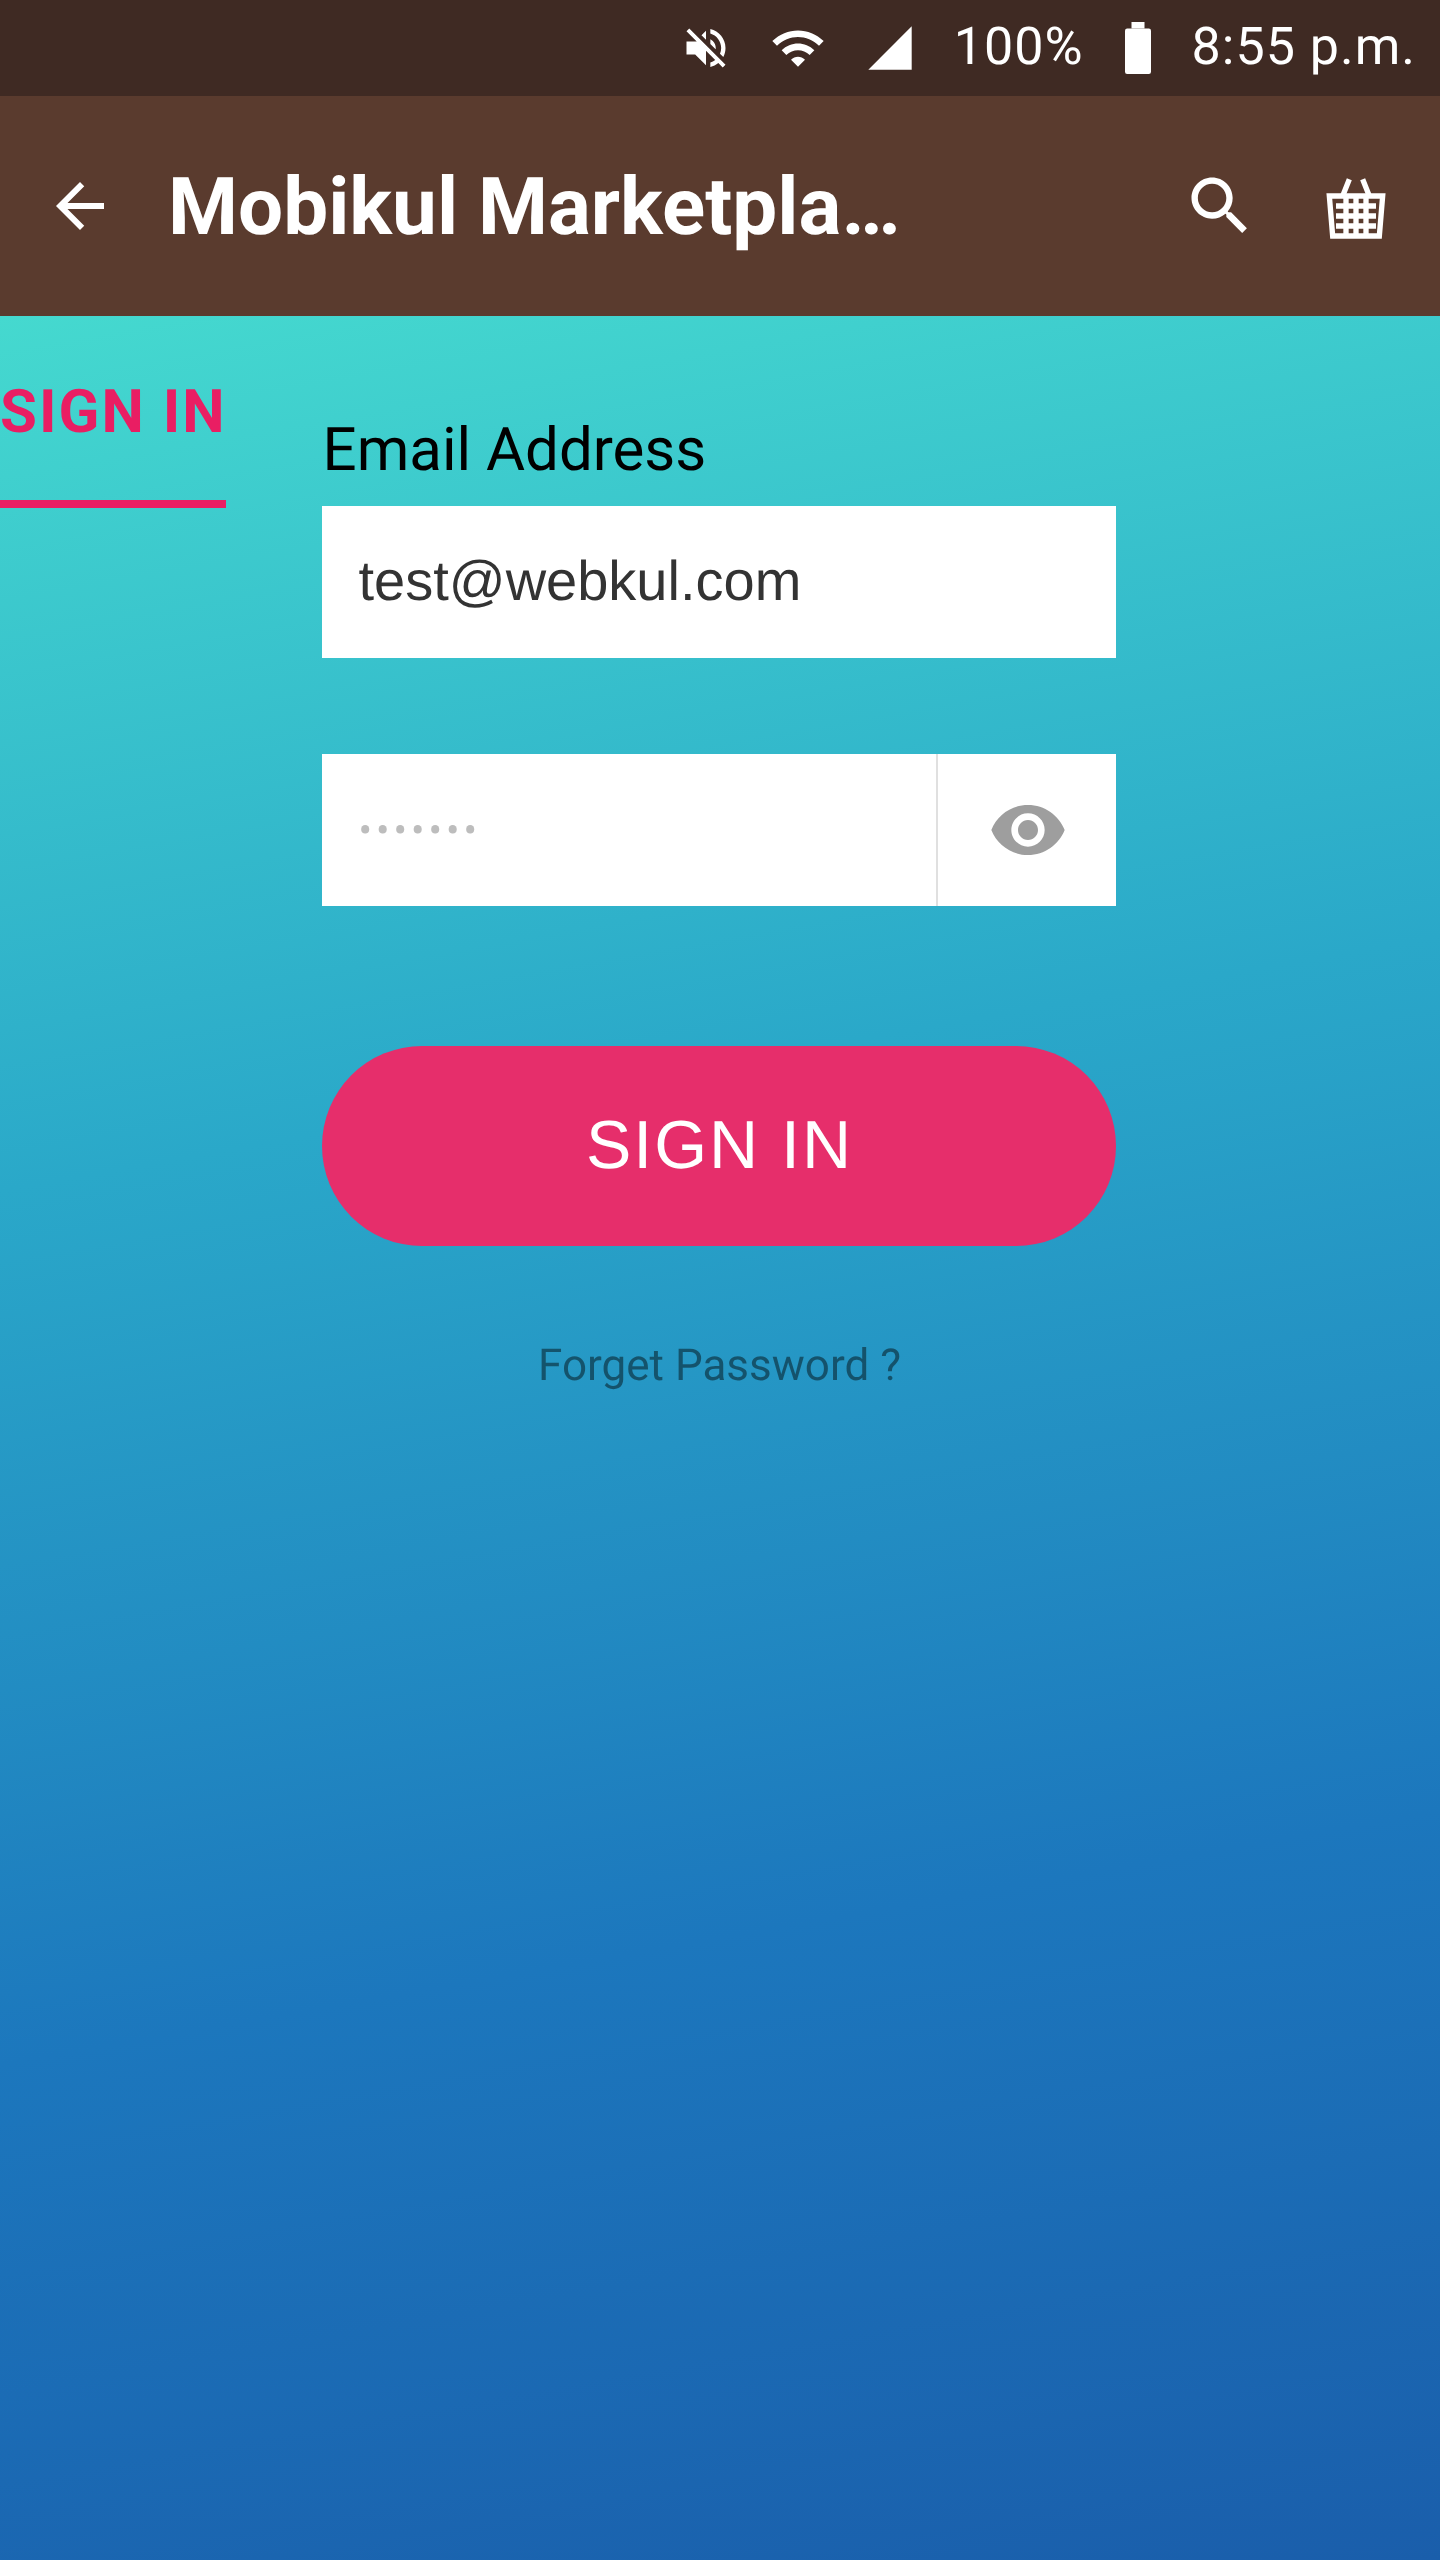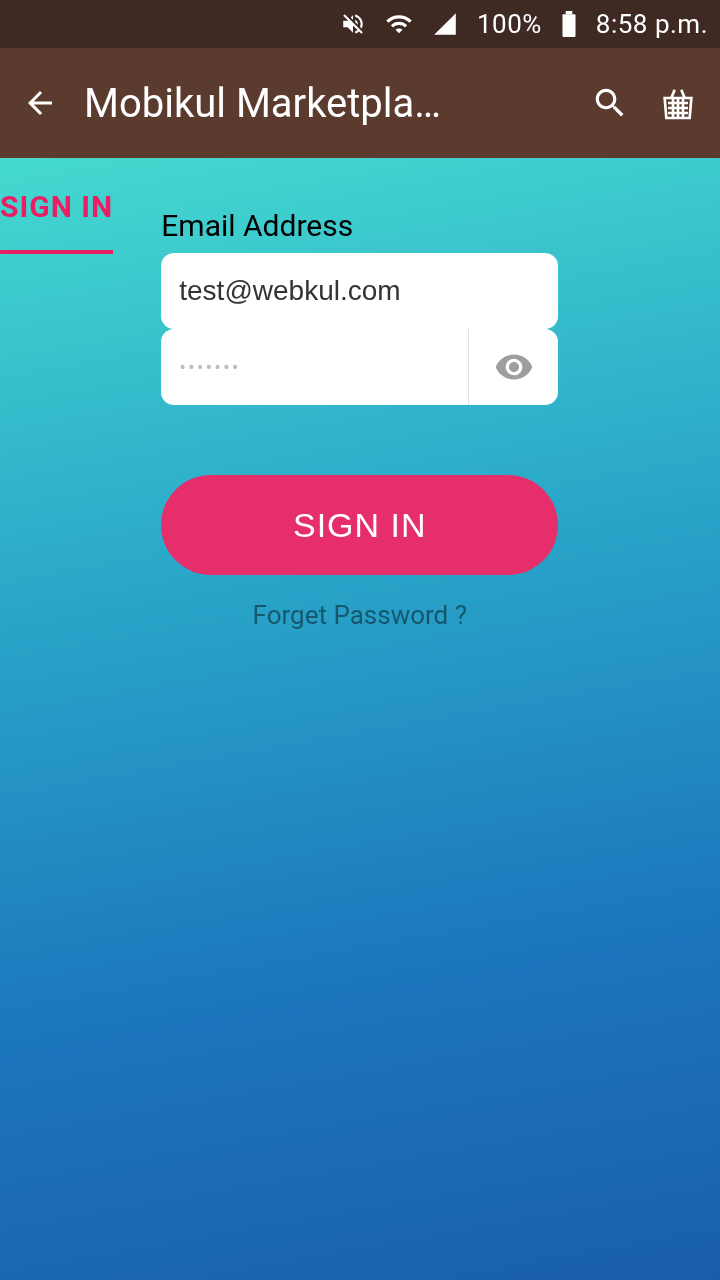--- a/index.html
+++ b/index.html
@@ -29,21 +29,21 @@
     display: flex;
     align-items: center;
     padding: 0 20px;
     color: #fff;
     gap: 24px;
   }
   .app-bar .back { width: 40px; height: 40px; display:flex; align-items:center; justify-content:center; cursor:pointer; }
   .app-bar .title {
     flex: 1;
     font-size: 40px;
-    font-weight: 400;
+    font-weight: 700;
     white-space: nowrap;
     overflow: hidden;
   }
   .app-bar .action { width: 44px; height: 44px; display:flex; align-items:center; justify-content:center; cursor:pointer; }
 
   
   .content {
     flex: 1;
     background: linear-gradient(170deg, #45d9cf 0%, #2aa8c9 35%, #1c77bd 70%, #1a5eab 100%);
     display: flex;
@@ -68,29 +68,28 @@
   .tab.active::after {
     content: "";
     position: absolute;
     left: 0; right: 0; bottom: 0;
     height: 4px;
     background: #e91e63;
   }
 
   
   .form { padding: 50px 48px 0 48px; }
-  .field { }
+  .field { margin-bottom: 48px; }
   .label { font-size: 30px; color: #000; margin-bottom: 10px; display:block; }
   .input-wrap {
     background: #fff;
     height: 76px;
     display: flex;
     align-items: center;
     padding: 4px 18px;
-    border-radius: 13px;
   }
   .input-wrap.with-eye { padding-right: 0; }
   .input {
     border: none;
     outline: none;
     font-size: 28px;
     color: #333;
     flex: 1;
     background: transparent;
   }
@@ -117,23 +116,23 @@
     font-size: 34px;
     font-weight: 400;
     letter-spacing: 1px;
     cursor: pointer;
     border: none;
     width: 100%;
   }
 
   .forget {
     text-align: center;
-    margin-top: 25px;
+    margin-top: 48px;
     color: rgba(0,0,0,0.45);
-    font-size: 26px;
+    font-size: 22px;
     cursor: pointer;
   }
 
   .dots { letter-spacing: 2px; color: #bdbdbd; font-size: 20px; line-height: 1; }
 </style>
 </head>
 <body>
 
 <div class="status-bar">
   <span class="icon">
@@ -151,21 +150,21 @@
         <path d="M2 22h20V2L2 22z"></path>
       </svg>
   </span>
   <span class="battery-text">100%</span>
   <span class="icon">
     <svg width="16" height="26" viewBox="0 0 12 24" fill="#fff">
         <rect x="0" y="3" width="12" height="21" rx="1"></rect>
         <rect x="3" y="0" width="6" height="3"></rect>
       </svg>
   </span>
-  <span class="time">8:58 p.m.</span>
+  <span class="time">8:55 p.m.</span>
 </div>
 
 <div class="app-bar">
   <div class="back">
     <svg width="36" height="36" viewBox="0 0 24 24" fill="#fff">
         <path d="M20 11H7.83l5.59-5.59L12 4l-8 8 8 8 1.41-1.41L7.83 13H20v-2z"></path>
       </svg>
   </div>
   <div class="title">Mobikul Marketpla…</div>
   <div class="action">

